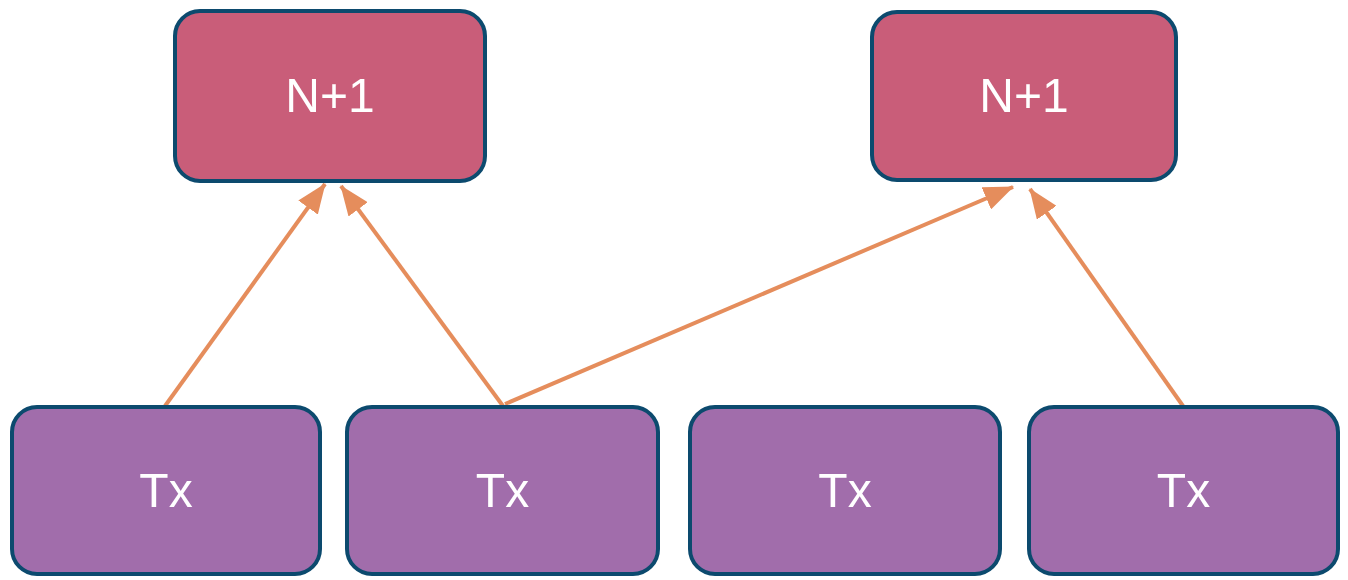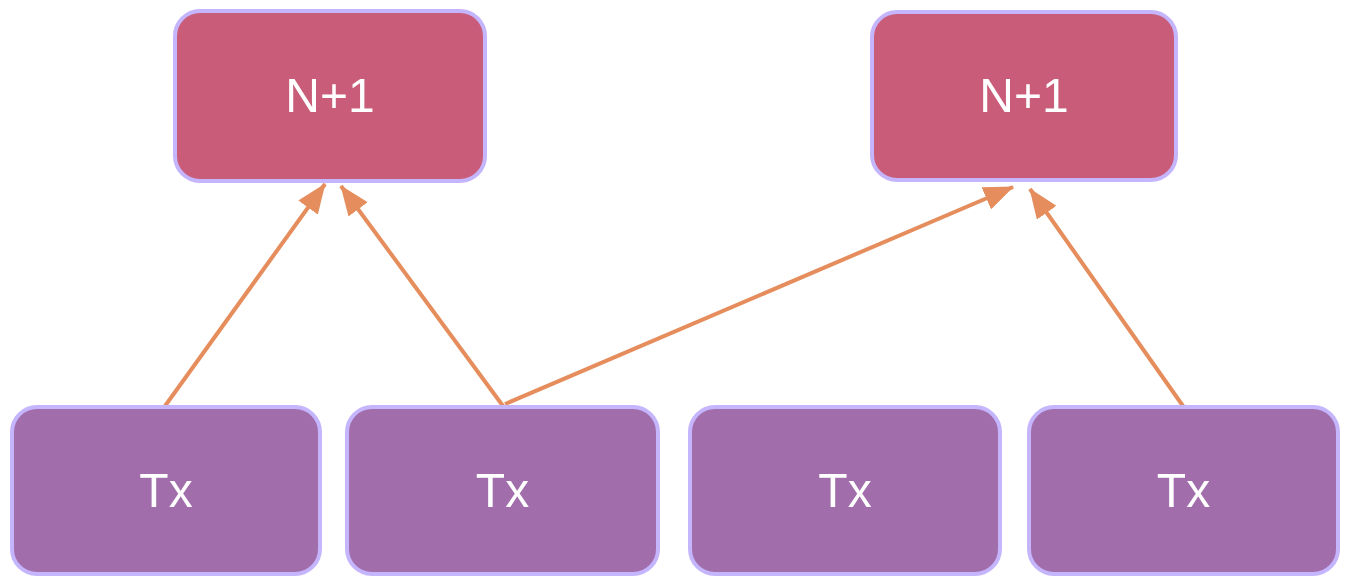--- a/index.html
+++ b/index.html
@@ -18,21 +18,21 @@
   .edges-layer {
     position: absolute;
     left: 0;
     top: 0;
     width: 1348px;
     height: 580px;
   }
   .node {
     position: absolute;
     box-sizing: border-box;
-    border: 4px solid #c4b5fd;
+    border: 4px solid #0c4a6e;
     border-radius: 27px;
     display: flex;
     align-items: center;
     justify-content: center;
     text-align: center;
     color: #ffffff;
     font-size: 48px;
     line-height: 1.15;
     user-select: none;
   }

